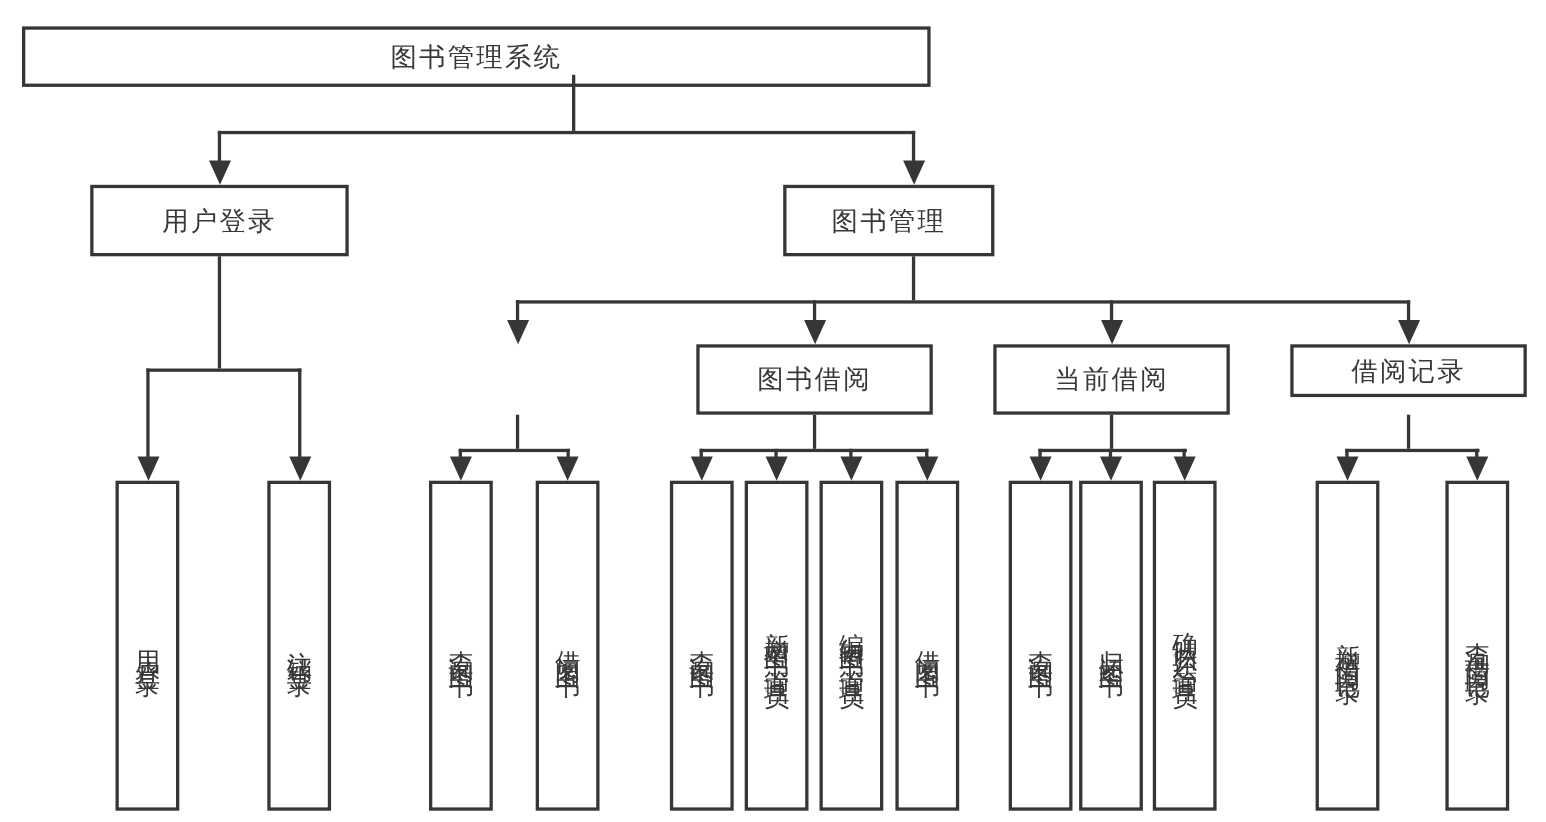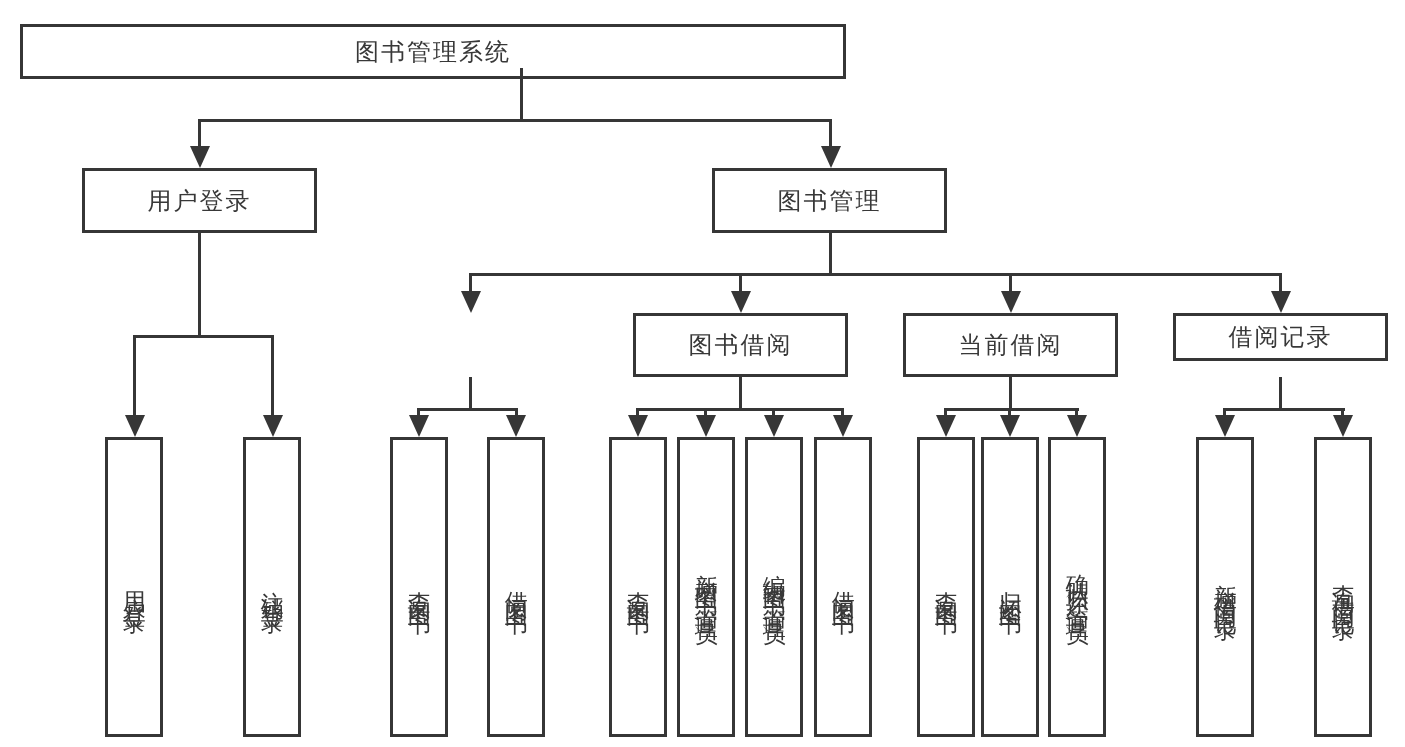--- a/index.html
+++ b/index.html
@@ -40,21 +40,21 @@
 <div class="canvas">
 
   <div class="hbox" style="left:20px;top:13px;width:826px;height:55px;margin-top:11px;">
     <span>图书管理系统</span>
   </div>
 
   <div class="hbox" style="left:82px;top:168px;width:235px;height:65px;">
     <span>用户登录</span>
   </div>
 
-  <div class="hbox" style="left:712px;top:168px;width:235px;height:65px;">
+  <div class="hbox" style="left:712px;top:168px;width:192px;height:65px;">
     <span>图书管理</span>
   </div>
 
 
   <div class="hbox" style="left:903px;top:313px;width:215px;height:64px;">
     <span>当前借阅</span>
   </div>
 
   <div class="hbox" style="left:633px;top:313px;width:215px;height:64px;">
     <span>图书借阅</span>

